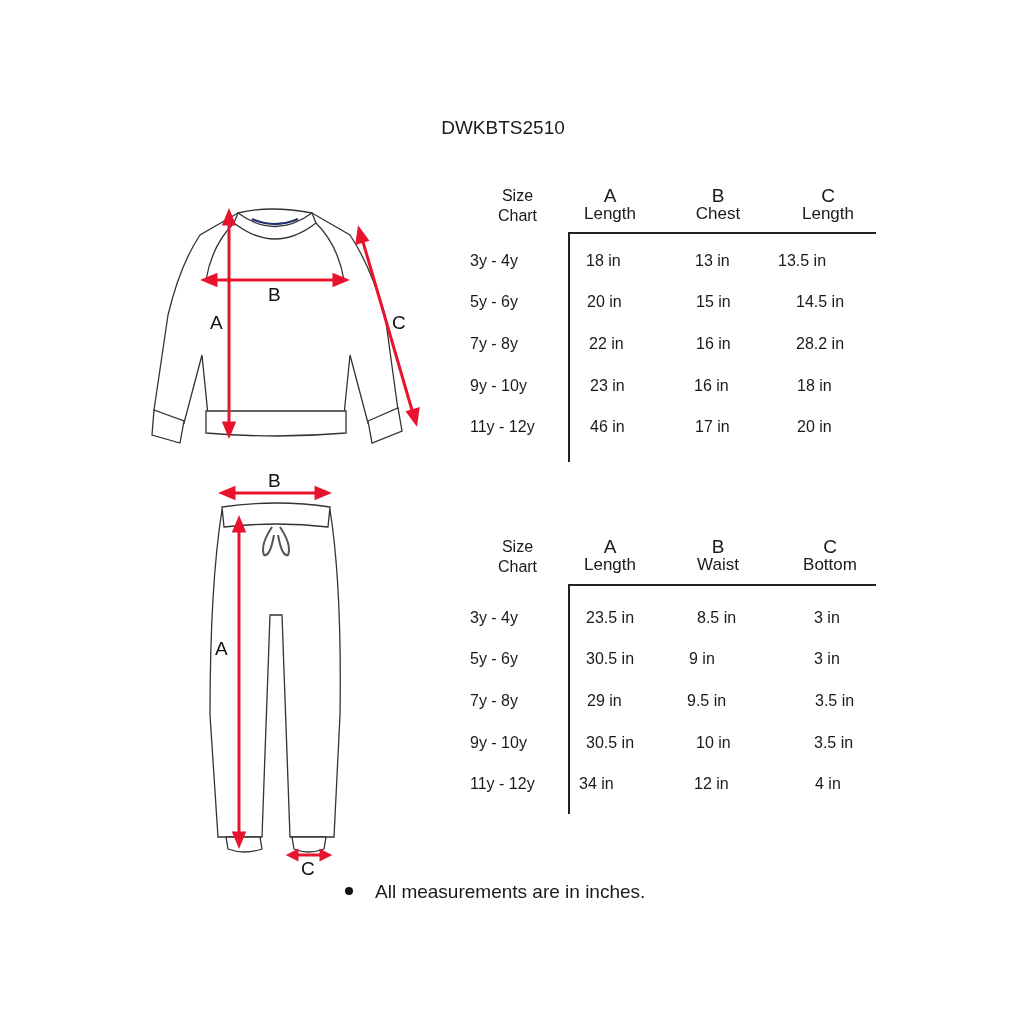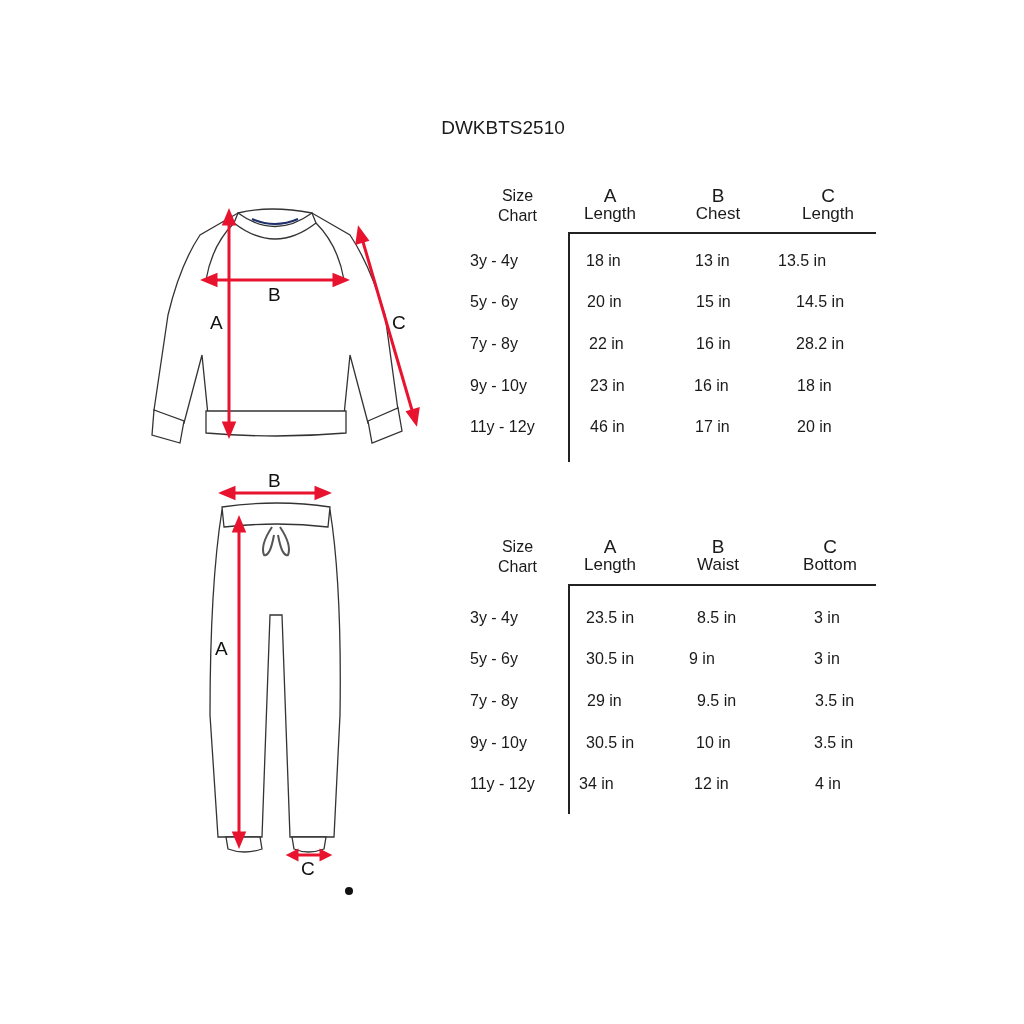--- a/index.html
+++ b/index.html
@@ -164,32 +164,32 @@
   </div>
   <div style="position:absolute;left:0;top:113px;width:420px;height:22px">
     <span class="row-label">5y - 6y</span>
     <span class="cell" style="left:116px">30.5 in</span>
     <span class="cell" style="left:219px">9 in</span>
     <span class="cell" style="left:344px">3 in</span>
   </div>
   <div style="position:absolute;left:0;top:155px;width:420px;height:22px">
     <span class="row-label">7y - 8y</span>
     <span class="cell" style="left:117px">29 in</span>
-    <span class="cell" style="left:227px">9.5 in</span>
+    <span class="cell" style="left:217px">9.5 in</span>
     <span class="cell" style="left:345px">3.5 in</span>
   </div>
   <div style="position:absolute;left:0;top:197px;width:420px;height:22px">
     <span class="row-label">9y - 10y</span>
     <span class="cell" style="left:116px">30.5 in</span>
     <span class="cell" style="left:226px">10 in</span>
     <span class="cell" style="left:344px">3.5 in</span>
   </div>
   <div style="position:absolute;left:0;top:238px;width:420px;height:22px">
     <span class="row-label">11y - 12y</span>
     <span class="cell" style="left:109px">34 in</span>
     <span class="cell" style="left:224px">12 in</span>
     <span class="cell" style="left:345px">4 in</span>
   </div>
 </div>
 
 <div class="abs note">
-  <span class="bullet"></span>
+  <span class="bullet"></span><span>All measurements are in inches.</span>
 </div>
 
 </body></html>

